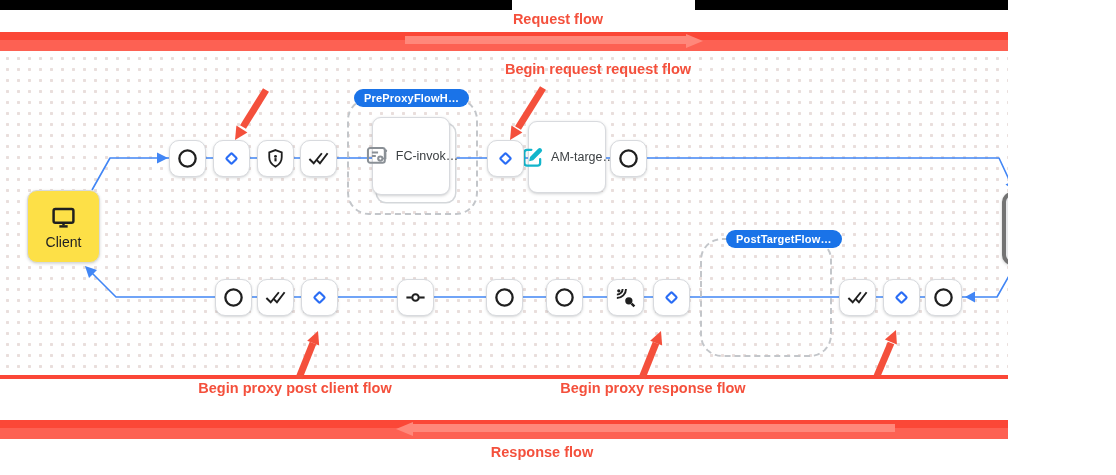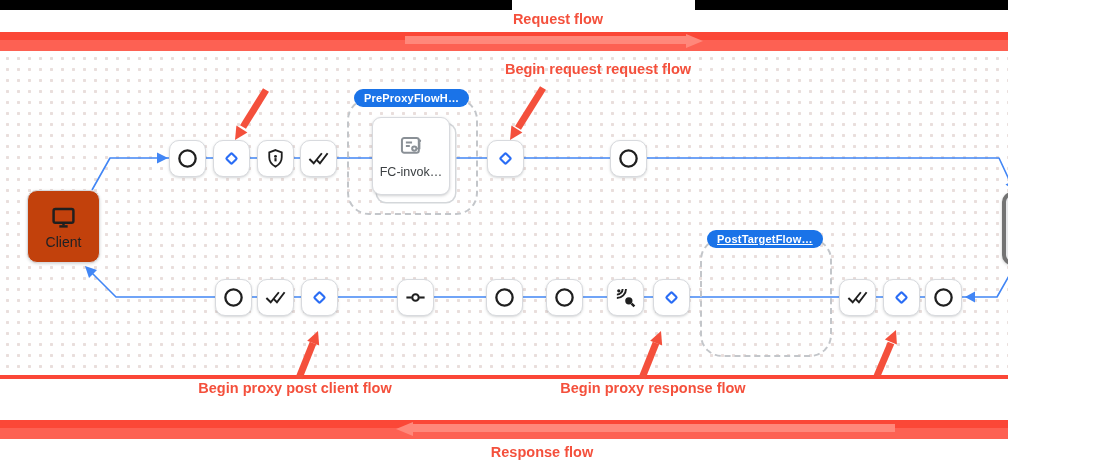--- a/index.html
+++ b/index.html
@@ -34,31 +34,31 @@
 
   .container-dashed { position:absolute; border:2px dashed #c3c6ca; border-radius:22px; z-index:2; }
   .badge { position:absolute; background:#1a73e8; color:#fff; font-size:11px; font-weight:700; letter-spacing:.2px;
            padding:3px 10px; border-radius:10px; z-index:4; white-space:nowrap; }
 
   .node { position:absolute; width:37px; height:37px; background:#fff; border:1px solid #d8dade; border-radius:10px;
           display:flex; align-items:center; justify-content:center; z-index:3; box-shadow:0 1px 2.5px rgba(60,64,67,.22); }
   .node svg { width:23px; height:23px; display:block; }
 
   .card { position:absolute; width:78px; background:#fff; border:1px solid #d8dade; border-radius:9px; z-index:3;
-          display:flex; flex-direction:column; align-items:center; justify-content:center; gap:5px;
+          display:flex; align-items:center; justify-content:center; gap:5px;
           box-shadow:0 1px 3px rgba(60,64,67,.25); }
   .card.stacked { box-shadow:0 1px 3px rgba(60,64,67,.25), 5px 7px 0 0 #fff, 5px 7px 0 1.5px #d4d7da; }
   .card .icon svg { width:27px; height:27px; display:block; }
   .card-label { font-size:12.5px; color:#3c4043; white-space:nowrap; }
 
   .endpoint { position:absolute; width:73px; height:73px; border-radius:10px; z-index:3;
               display:flex; flex-direction:column; align-items:center; justify-content:center; gap:3px;
               font-size:14px; color:#202124; }
   .endpoint svg { width:27px; height:27px; display:block; }
-  .client { background:#c2410c; border:1px solid #d8dade; box-shadow:0 1px 3px rgba(60,64,67,.2); }
+  .client { background:#fde047; border:1px solid #d8dade; box-shadow:0 1px 3px rgba(60,64,67,.2); }
   .target { background:#e7e8ea; border:4px solid #737373; box-shadow:0 1px 3px rgba(60,64,67,.28); }
 </style>
 </head>
 <body>
 
 <div class="stage">
 
   <div class="blackbar">
       <div class="notch"></div>
     </div>
@@ -85,21 +85,21 @@
       <polygon points="168,158 157,152.5 157,163.5"></polygon>
       <polygon points="1016,192 1005.5,184.5 1015,179.5"></polygon>
       <polygon points="965,297 975,291.5 975,302.5"></polygon>
       <polygon points="85,266 97,270 89,278"></polygon>
     </g>
   </svg>
 
   <div class="container-dashed" style="left:347px; top:98px; width:131px; height:117px;"></div>
   <div class="badge" style="left:354px; top:89px;text-align:right;">PreProxyFlowH…</div>
   <div class="container-dashed" style="left:700px; top:238px; width:132px; height:119px;"></div>
-  <div class="badge" style="left:707px; top:230px;text-decoration:underline;">PostTargetFlow…</div>
+  <div class="badge" style="left:726px; top:230px;">PostTargetFlow…</div>
 
   <div class="endpoint client" style="left:27px; top:190px;">
     <span class="icon">
       <svg viewBox="0 0 24 24" fill="none" stroke="#1f1f1f" stroke-width="2.2">
         <rect x="3.2" y="4.5" width="17.6" height="12.2" rx="1.6"></rect>
         <path d="M12 16.7 V19"></path>
           <path d="M8.3 19.9 H15.7"></path>
       </svg>
     </span>
     <span>Client</span>
@@ -120,20 +120,29 @@
         <rect x="3.5" y="4.5" width="15" height="13" rx="2"></rect>
         <path d="M7 8.5 H12.5 M7 11.5 H10.5"></path>
         <circle cx="14.5" cy="13.8" r="1.9"></circle>
         <path d="M16.4 13.8 H19.2 V8.2" stroke-width="1.4"></path>
         <circle cx="19.2" cy="6.9" r="1.4" fill="#8a9096" stroke="none"></circle>
       </svg>
     </span>
     <span class="card-label">FC-invok…</span>
   </div>
 
+  <div class="card" style="left:528px; top:121px; height:72px;">
+    <span class="icon">
+      <svg viewBox="0 0 24 24">
+        <path d="M11 5.2 H7.2 a2.4 2.4 0 0 0 -2.4 2.4 v9.2 a2.4 2.4 0 0 0 2.4 2.4 h9.2 a2.4 2.4 0 0 0 2.4 -2.4 V13.4" fill="none" stroke="#12b5cb" stroke-width="2" stroke-linecap="round"></path>
+        <path d="M9.8 11.6 L17 4.3 a2.05 2.05 0 0 1 2.9 2.9 L12.6 14.5 l-3.6 0.9 z" fill="#12b5cb"></path>
+      </svg>
+    </span>
+    <span class="card-label">AM-targe…</span>
+  </div>
 
 
   <div id="nodes-layer">
       <div class="node" style="left: 169px; top: 140px;">
         <span>
           <svg viewBox="0 0 24 24">
             <circle cx="12" cy="12" r="8.5" fill="none" stroke="#1f1f1f" stroke-width="2.4"></circle>
           </svg>
         </span>
       </div>

